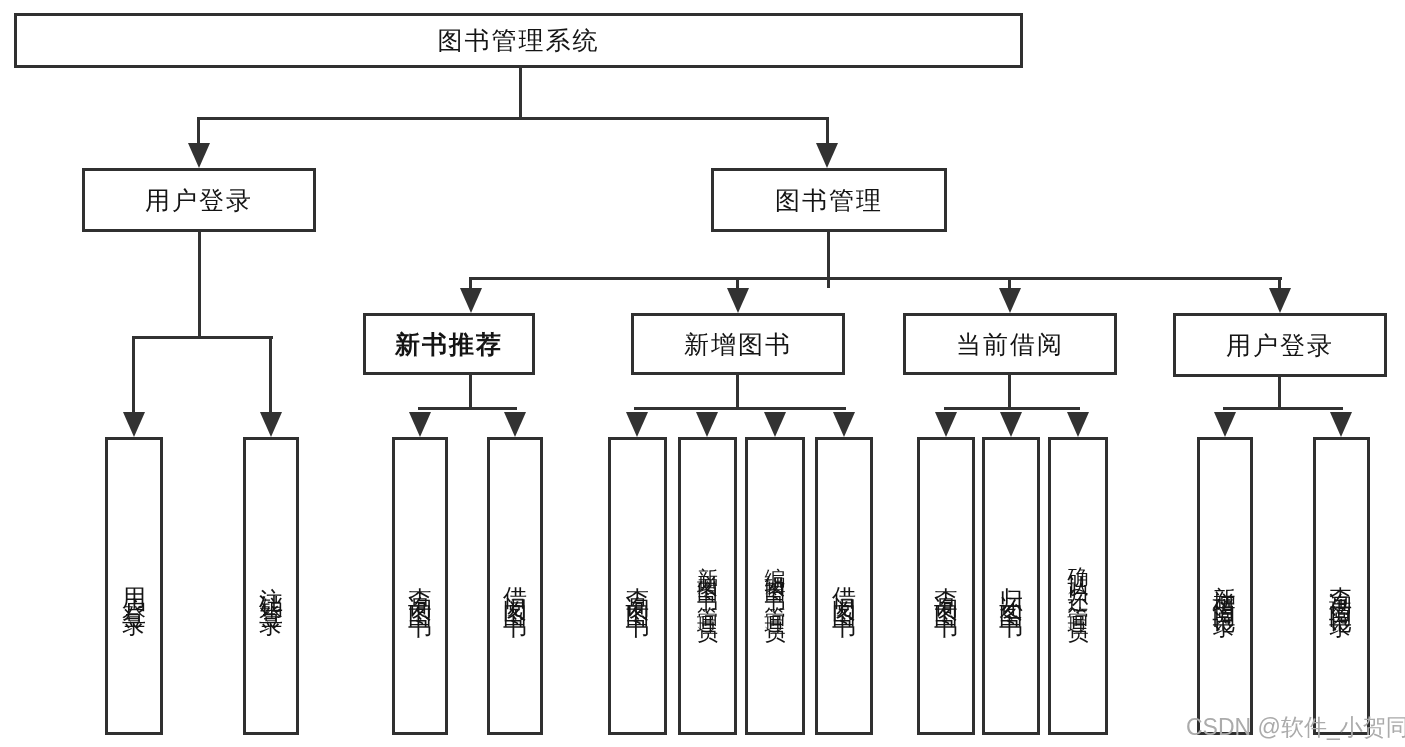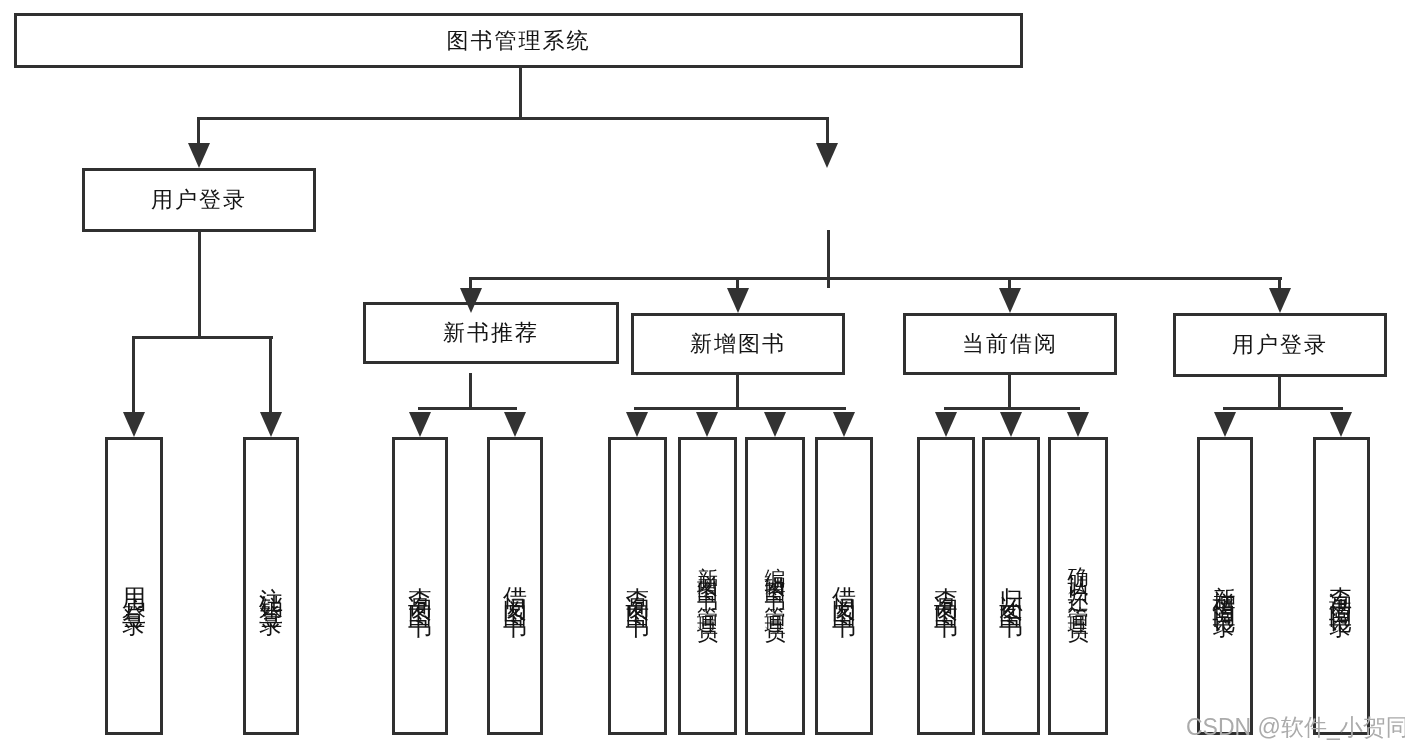--- a/index.html
+++ b/index.html
@@ -18,21 +18,21 @@
   .box {
     position: absolute;
     box-sizing: border-box;
     border: 3px solid #303030;
     background: #ffffff;
     display: flex;
     align-items: center;
     justify-content: center;
   }
   .hlabel {
-    font-size: 22px;
+    font-size: 25px;
     color: #141414;
     letter-spacing: 2px;
     white-space: nowrap;
   }
   .vtext {
     writing-mode: vertical-rl;
     text-orientation: mixed;
     color: #141414;
     white-space: nowrap;
   }
@@ -66,22 +66,25 @@
 
 <div class="canvas">
 
   <div class="box" style="left:14px; top:13px; width:1009px; height:55px;">
     <span class="hlabel">图书管理系统</span>
   </div>
 
   <div class="box" style="left:82px; top:168px; width:234px; height:64px;">
     <span class="hlabel">用户登录</span>
   </div>
+  <div class="box" style="left:711px; top:168px; width:236px; height:64px;">
+    <span class="hlabel">图书管理</span>
+  </div>
 
-  <div class="box" style="left:363px; top:302px; width:256px; height:62px;">
+  <div class="box" style="left:363px; top:313px; width:172px; height:62px;font-weight:bold;">
     <span class="hlabel">新书推荐</span>
   </div>
   <div class="box" style="left:631px; top:313px; width:214px; height:62px;">
     <span class="hlabel">新增图书</span>
   </div>
   <div class="box" style="left:903px; top:313px; width:214px; height:62px;">
     <span class="hlabel">当前借阅</span>
   </div>
   <div class="box" style="left:1173px; top:313px; width:214px; height:64px;">
     <span class="hlabel">用户登录</span>

